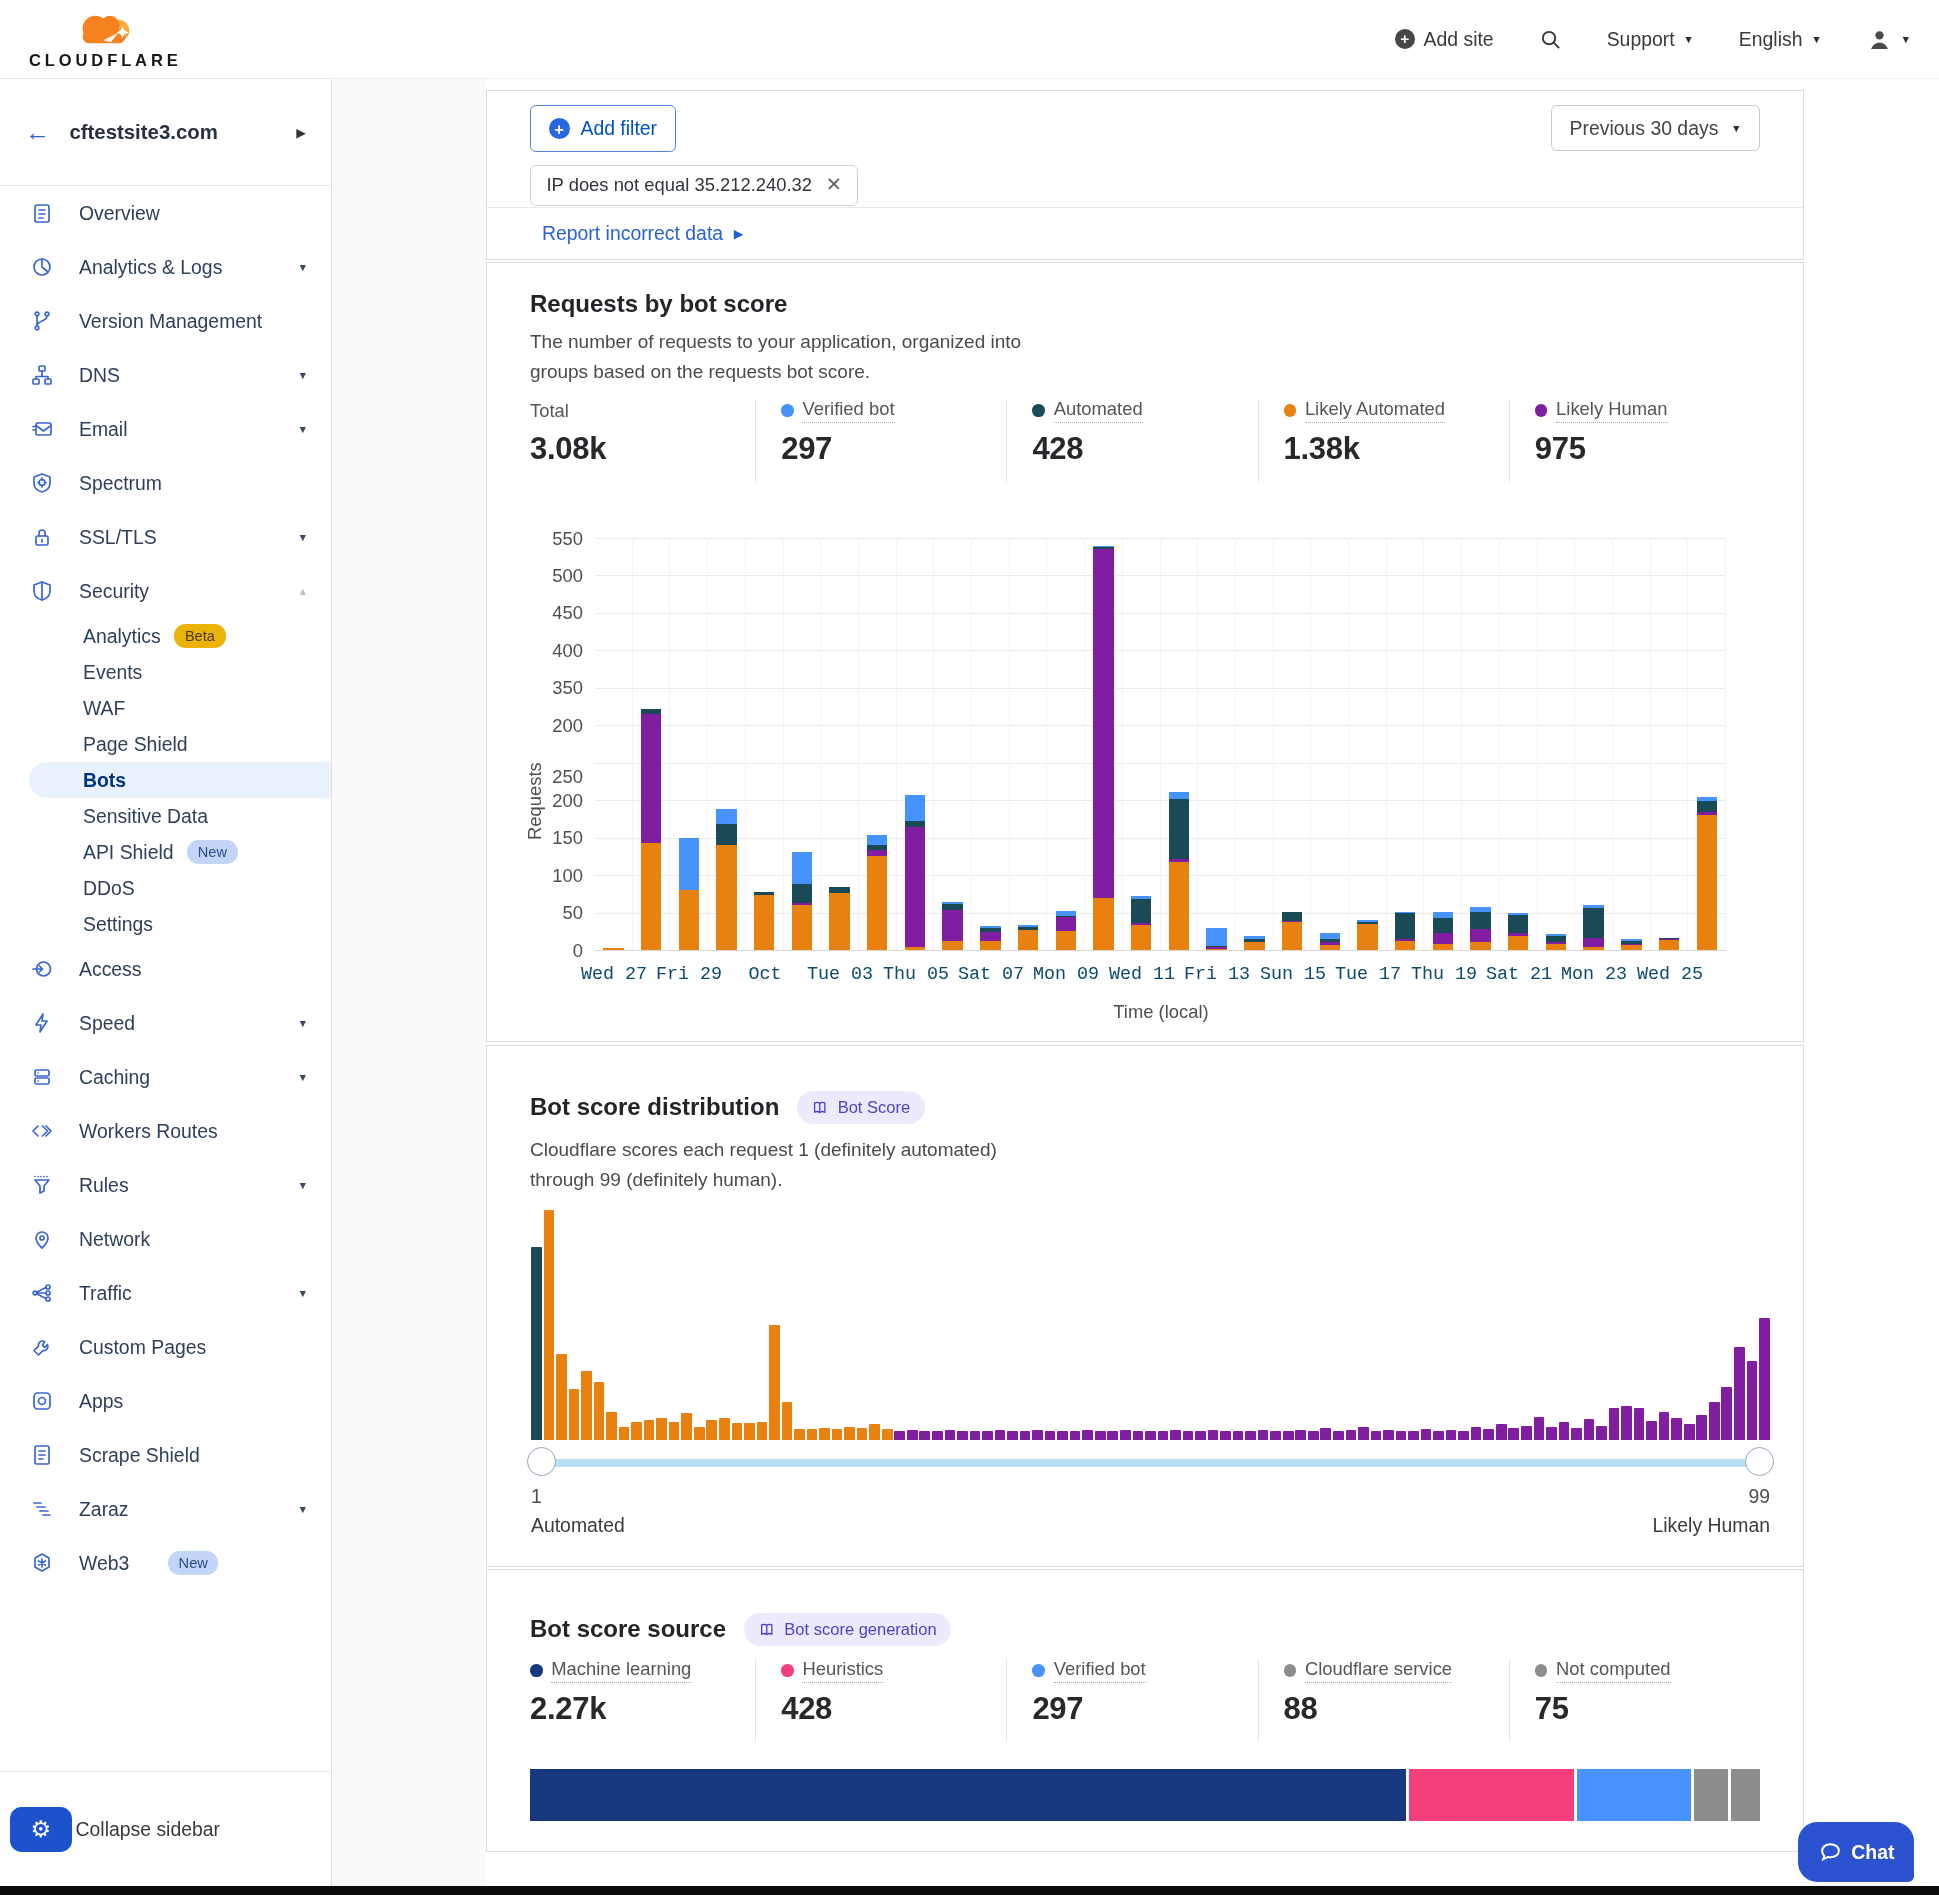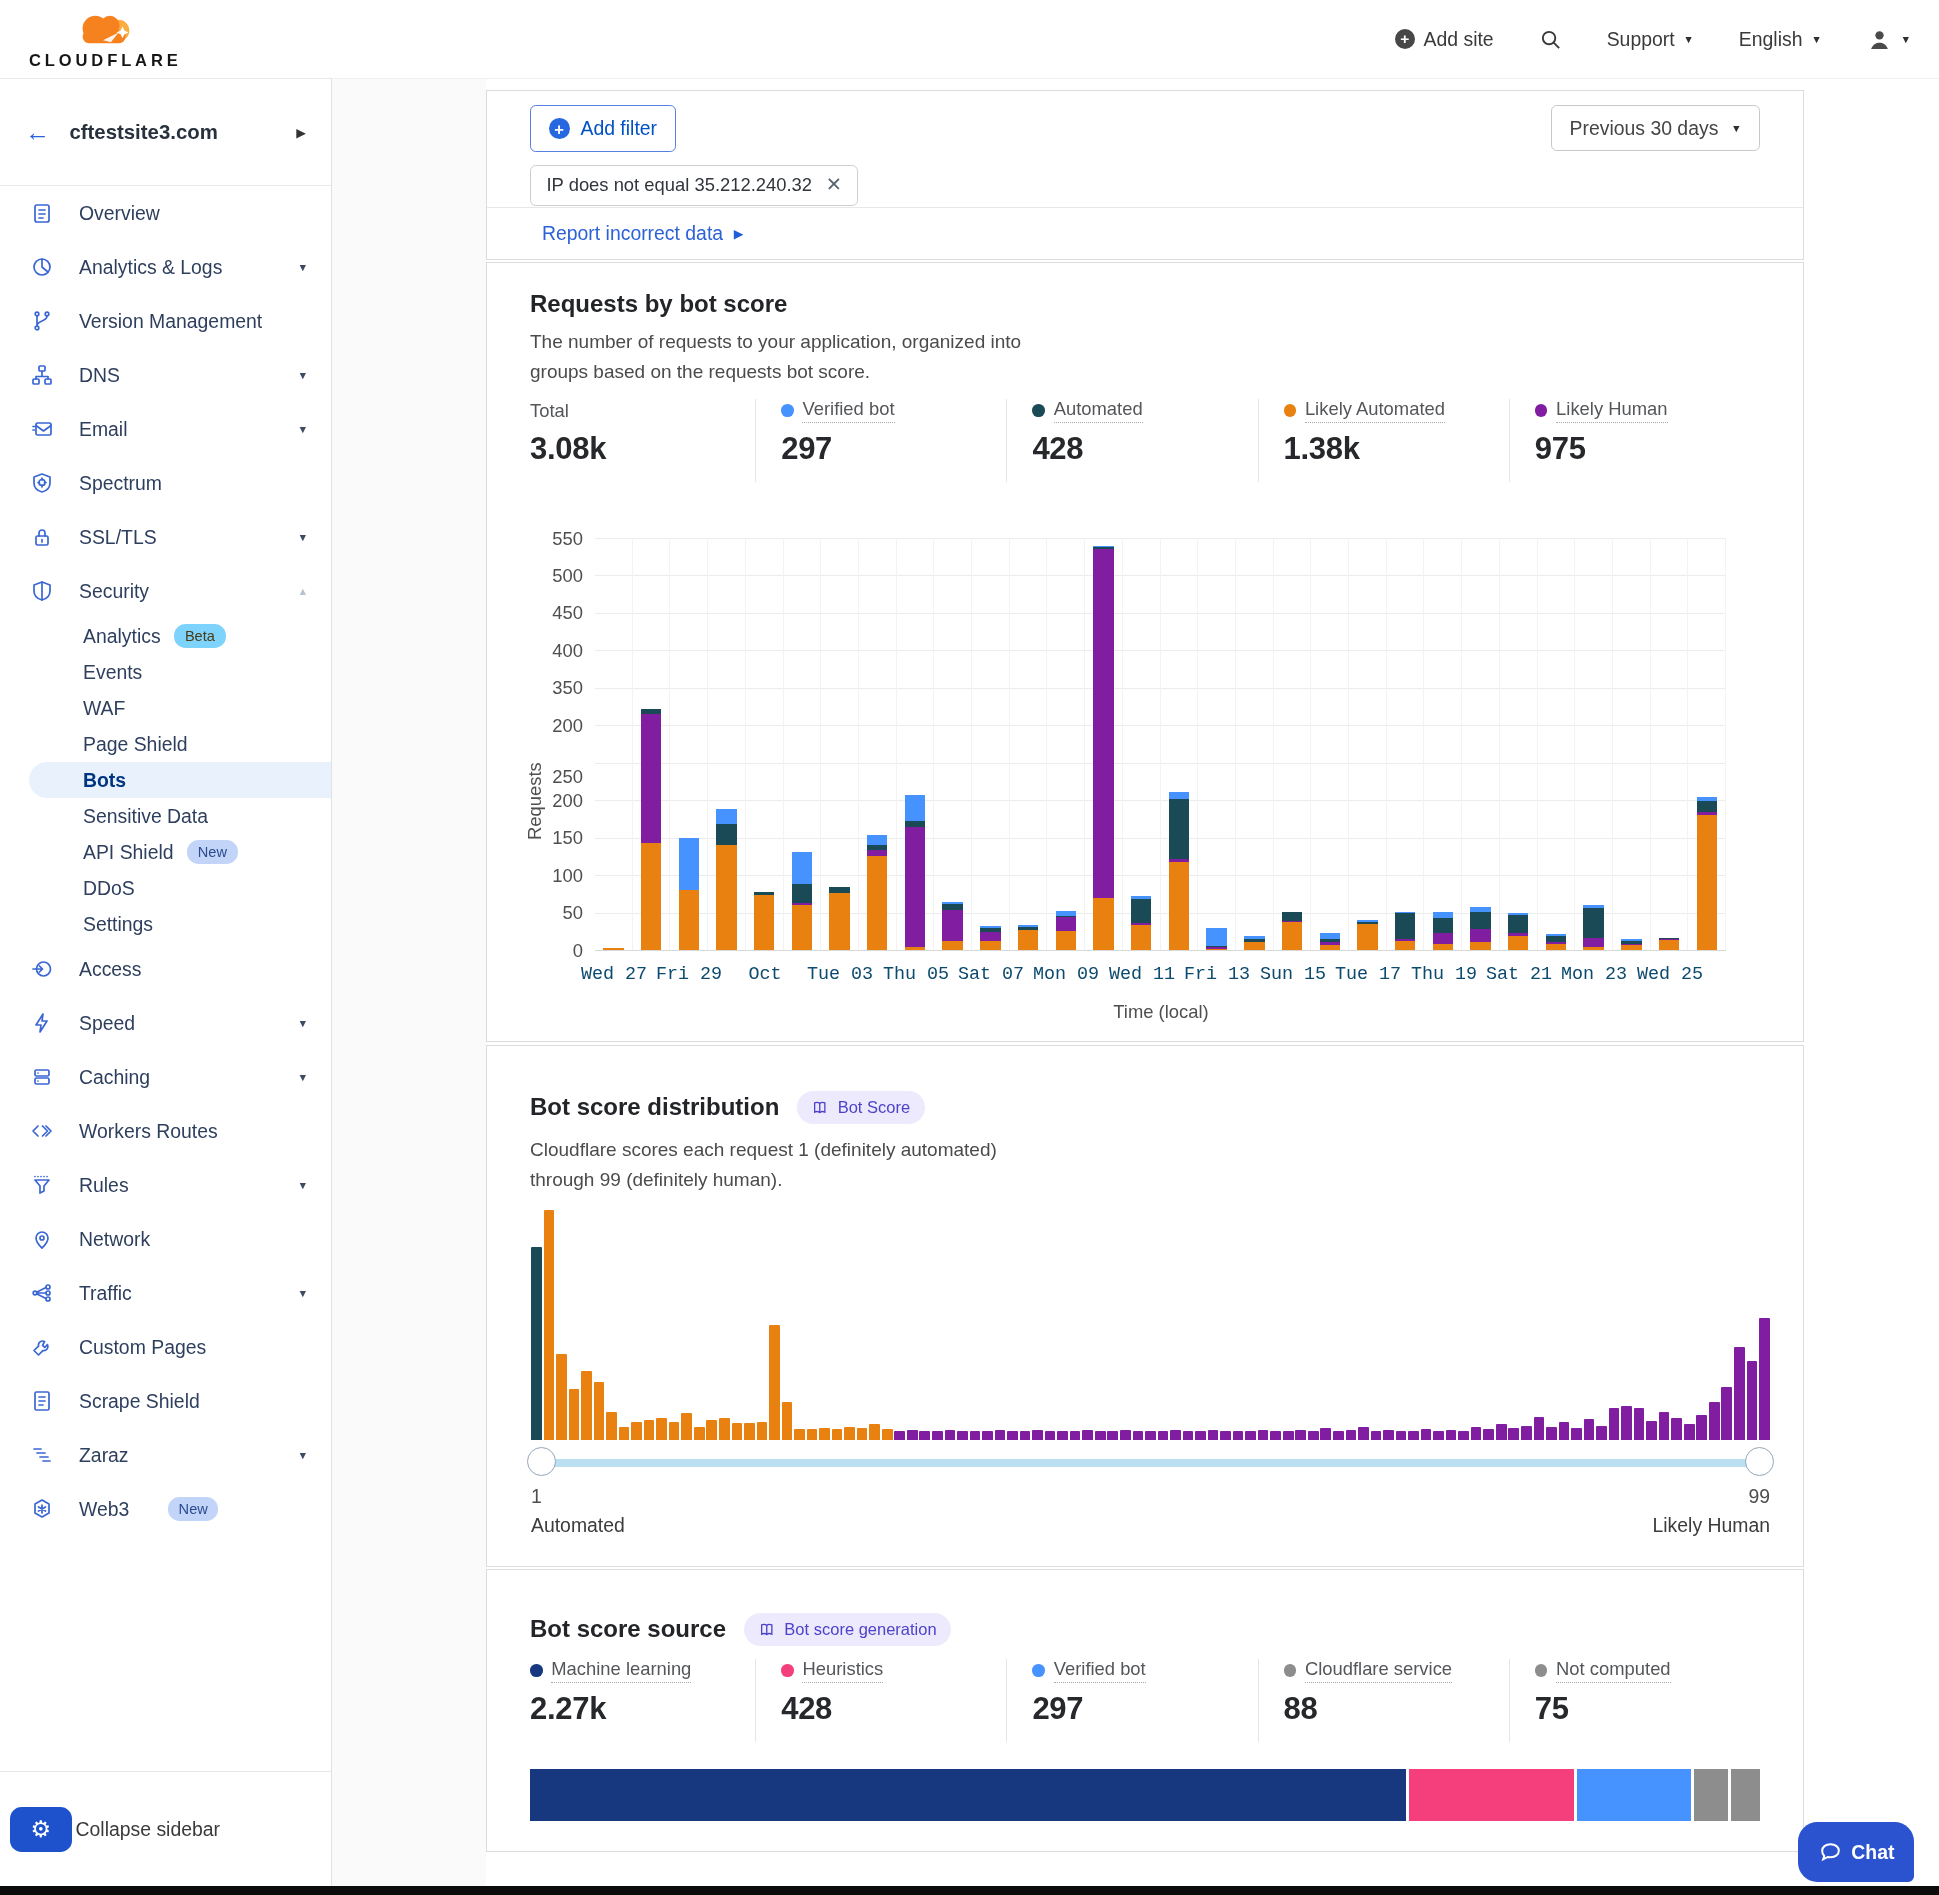--- a/index.html
+++ b/index.html
@@ -20,21 +20,21 @@
   .site-caret{font-size:12.6px;color:#333;}
   .nav{padding:0;}
   .nav-item{height:54px;display:flex;align-items:center;padding:0 23px 0 29px;gap:25px;cursor:pointer;}
   .nav-icon{width:25px;height:25px;display:flex;align-items:center;justify-content:center;flex:none;}
   .nav-label{font-size:19.4px;color:#2e3f5e;white-space:nowrap;}
   .nav-chevron{margin-left:auto;font-size:10.7px;color:#3c4a63;}
   .nav-chevron.up{color:#b9c2cf;}
   .sub-item{height:36px;display:flex;align-items:center;padding-left:83px;font-size:19.4px;color:#2e3f5e;cursor:pointer;}
   .sub-item.active{margin-left:29px;padding-left:54px;background:#e9f2fc;border-radius:25px 0 0 25px;font-weight:700;color:#003681;}
   .badge{font-size:14.6px;padding:3.9px 10.7px;border-radius:11.6px;margin-left:13.6px;white-space:nowrap;}
-  .badge.beta{background:#7dd3fc;color:#4a3b13;}
+  .badge.beta{background:#eab308;color:#4a3b13;}
   .badge.new{background:#c3d4f9;color:#2a4b8f;}
   .sidebar-footer{position:absolute;bottom:0;left:0;right:0;height:115px;border-top:1px solid #e8e8e8;display:flex;align-items:center;padding:0 9.7px;gap:3.9px;box-sizing:border-box;}
   .gear-btn{width:62px;height:45px;border-radius:11.6px;background:#1d52cc;color:#fff;display:flex;align-items:center;justify-content:center;font-size:23px;cursor:pointer;flex:none;}
   .collapse-label{font-size:19.4px;color:#3a3a3a;}
   
   .main{position:absolute;left:332px;top:78px;right:0;bottom:8.7px;background:#fff;border-top:1px solid #f0f0f0;}
   .gutter{position:absolute;left:0;top:0;width:154px;bottom:0;background:#fafafa;}
   .card{position:absolute;left:154px;width:1318px;background:#fff;border:1px solid #dcdcdc;box-sizing:border-box;}
   
   .filter-card{top:10.7px;height:170px;}
@@ -339,20 +339,29 @@
         <div class="nav-icon">
           <svg width="24" height="24" viewBox="0 0 24 24" fill="none" stroke="#3a66d3" stroke-width="1.7" stroke-linecap="round" stroke-linejoin="round">
             <path d="M14.5 6.5a4.2 4.2 0 0 0-6 4.6L4 15.5 8.5 20l4.4-4.4a4.2 4.2 0 0 0 4.6-6l-2.8 2.8-2.1-2.1z"></path>
           </svg>
         </div>
         <div class="nav-label">Custom Pages</div>
       </div>
       <div class="nav-item">
         <div class="nav-icon">
           <svg width="24" height="24" viewBox="0 0 24 24" fill="none" stroke="#3a66d3" stroke-width="1.7" stroke-linecap="round" stroke-linejoin="round">
+            <rect x="4" y="4" width="16" height="16" rx="3.5"></rect>
+            <circle cx="12" cy="12" r="3.5"></circle>
+          </svg>
+        </div>
+        <div class="nav-label">Apps</div>
+      </div>
+      <div class="nav-item">
+        <div class="nav-icon">
+          <svg width="24" height="24" viewBox="0 0 24 24" fill="none" stroke="#3a66d3" stroke-width="1.7" stroke-linecap="round" stroke-linejoin="round">
             <rect x="5" y="3" width="14" height="18" rx="1.5"></rect>
             <path d="M9 8h6M9 12h6M9 16h4"></path>
           </svg>
         </div>
         <div class="nav-label">Scrape Shield</div>
       </div>
       <div class="nav-item">
         <div class="nav-icon">
           <svg width="24" height="24" viewBox="0 0 24 24" fill="none" stroke="#3a66d3" stroke-width="1.7" stroke-linecap="round" stroke-linejoin="round">
             <path d="M4 6h7M7 10h8M10 14h8M13 18h7"></path>

